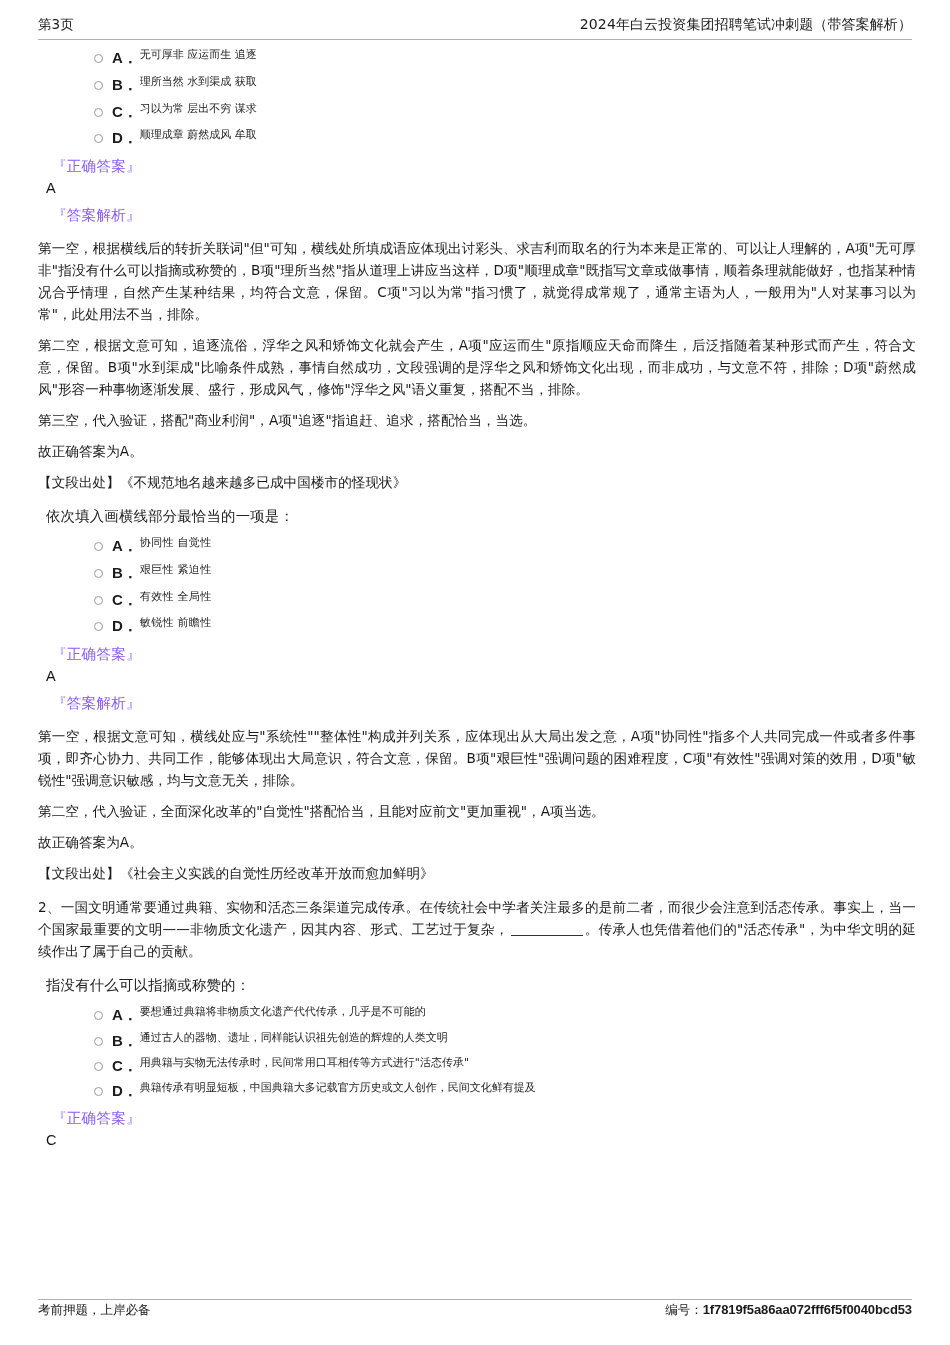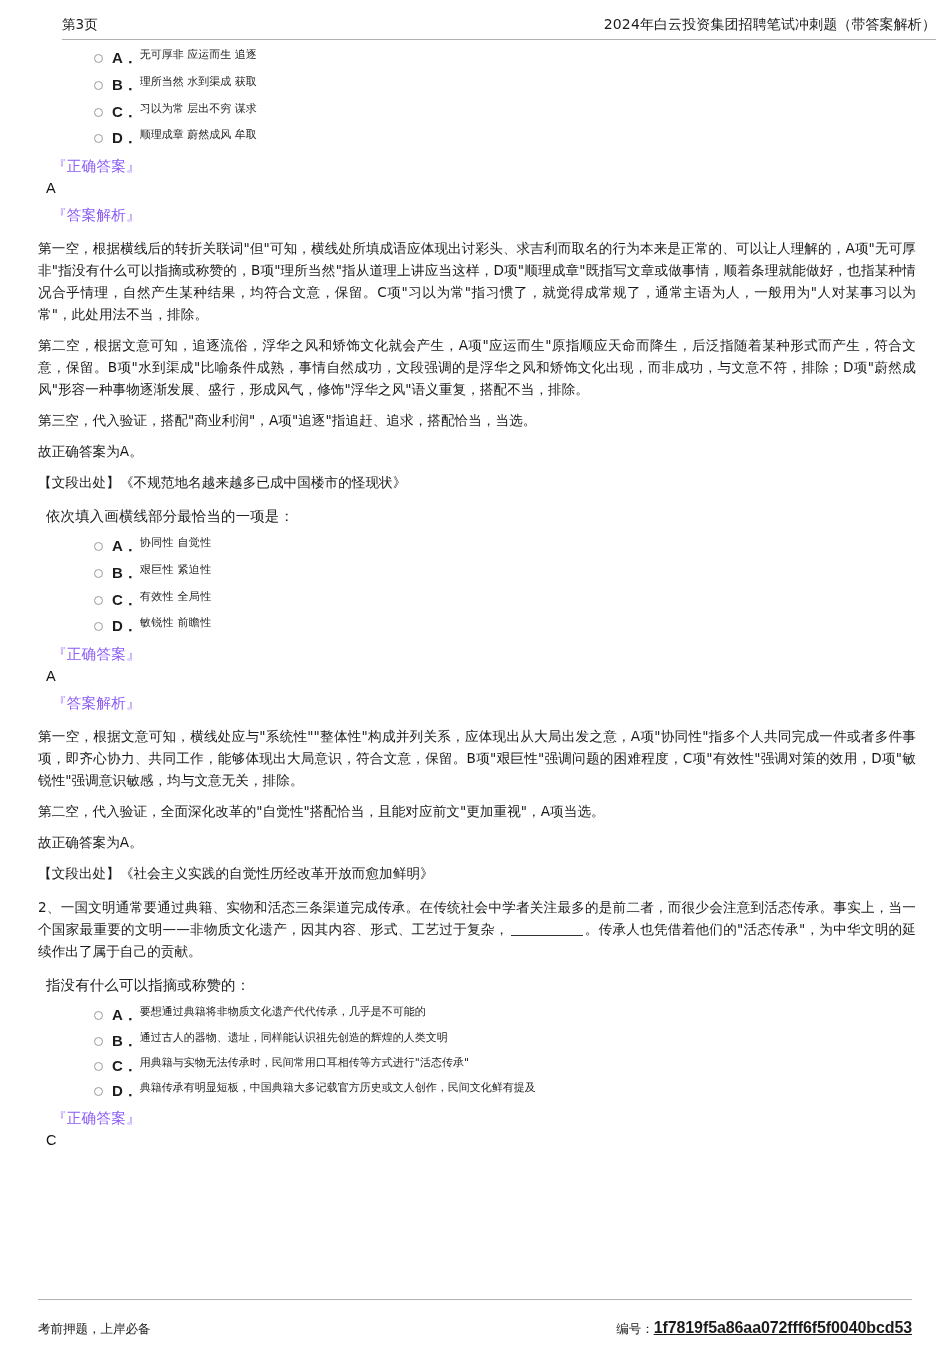--- a/index.html
+++ b/index.html
@@ -31,21 +31,20 @@
     top: 14px;
     width: 874px;
     height: 26px;
     border-bottom: 1px solid #b0b0b0;
     display: flex;
     align-items: flex-start;
     justify-content: space-between;
     font-size: 13.5px;
     color: #1a1a1a;
     line-height: 1.5;
-    margin-left: 24px;
   }
   .header-left {
     font-size: 13.5px;
     letter-spacing: 0.1px;
   }
   .header-right {
     font-size: 14px;
     letter-spacing: 0.1px;
   }
 
@@ -145,34 +144,33 @@
   }
   .blank.w2 { width: 78px; }
 
   
   .footer {
     position: absolute;
     left: 38px;
     top: 1299px;
     width: 874px;
     border-top: 1px solid #b0b0b0;
-    padding-top: 19px;
+    padding-top: 2px;
     display: flex;
     align-items: baseline;
     justify-content: space-between;
     font-size: 12.5px;
     color: #1a1a1a;
   }
   .footer-right { font-size: 12.5px; }
   .footer-code {
     font-family: "Liberation Sans", sans-serif;
     font-weight: 600;
-    font-size: 16px;
+    font-size: 13px;
     letter-spacing: -0.1px;
-    text-decoration: underline;
   }
 </style>
 </head>
 <body>
 
 <div class="page">
 
   <div class="header">
     <span class="header-left">第3页</span>
     <span class="header-right">2024年白云投资集团招聘笔试冲刺题（带答案解析）</span>

